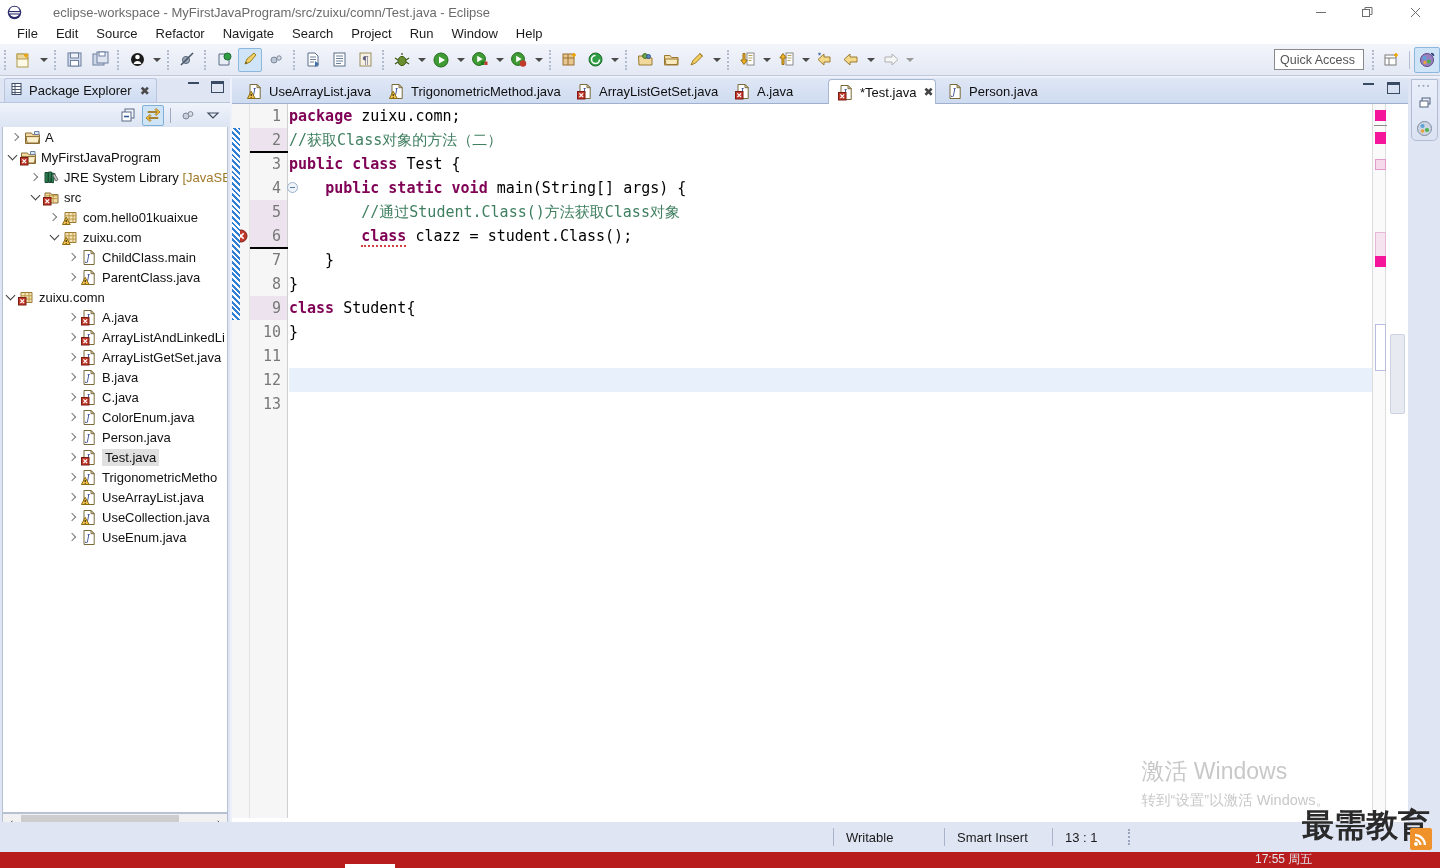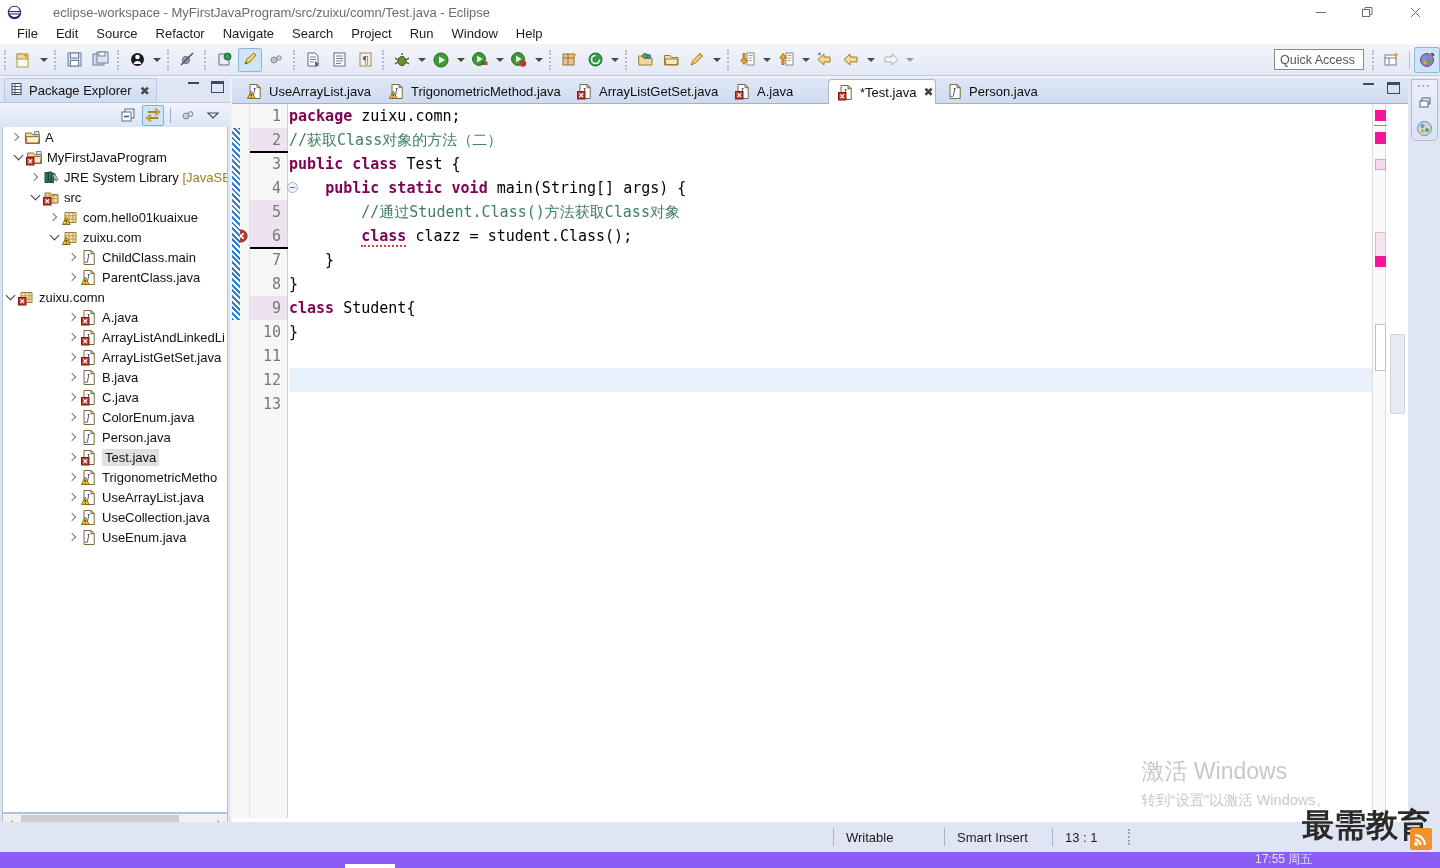--- a/index.html
+++ b/index.html
@@ -191,21 +191,21 @@
   
   .statusbar {
     position: absolute; left: 0; bottom: 16px; width: 1440px; height: 30px;
     background: #dfe5f3; display: flex; align-items: center;
   }
   .sb-seg { height: 20px; display: flex; align-items: center; padding: 0 12px; font-size: 13px; color: #1a1a1a; }
   .sb-div { width: 1px; height: 18px; background: #a9b3c9; }
   .sb-dots { width: 3px; height: 16px; border-left: 2px dotted #9aa4bb; margin: 0 18px; }
 
   
-  .taskbar { position: absolute; left: 0; bottom: 0; width: 1440px; height: 16px; background: #8b5cf6; }
+  .taskbar { position: absolute; left: 0; bottom: 0; width: 1440px; height: 16px; background: #b91c1c; }
   .tb-white { position: absolute; left: 345px; bottom: 0; width: 50px; height: 4px; background: #fff; }
   .tb-time { position: absolute; left: 1255px; bottom: 0; font-size: 12px; color: #dfe3ea; }
 
   
   .brand { position: absolute; right: 10px; bottom: 20px; font-size: 32px; font-weight: bold; color: #2a2a2a; font-family: "DejaVu Sans", sans-serif; }
   .brand-rss { position: absolute; right: 8px; bottom: 18px; width: 22px; height: 22px; background: #f0922b; border-radius: 3px; }
 </style>
 </head>
 <body>
 
@@ -529,21 +529,21 @@
           <span class="twist r"></span>
           <span class="tico">
             <svg width="17" height="17" viewBox="0 0 17 17">
               <path d="M1.5 4h6l1.3 1.7h6.7V14.5h-14z" fill="#f2dca4" stroke="#8a6d33"></path>
               <path d="M2 7.6h13.5L14.3 14H3.2z" fill="#fbefcb" stroke="#8a6d33"></path>
               <path d="M10.5 2.5h4.5v3h-4.5z" fill="#dce6f5" stroke="#6d7f9e"></path>
             </svg>
           </span>
           <span class="tlabel">A</span>
         </div>
-        <div class="trow" style="padding-left: 8px;">
+        <div class="trow" style="padding-left: 2px;">
           <span class="twist d"></span>
           <span class="tico">
             <svg width="17" height="17" viewBox="0 0 17 17">
               <path d="M1.5 4h6l1.3 1.7h6.7V14.5h-14z" fill="#f2dca4" stroke="#8a6d33"></path>
               <path d="M2 7.6h13.5L14.3 14H3.2z" fill="#fbefcb" stroke="#8a6d33"></path>
               <path d="M10.5 2.5h4.5v3h-4.5z" fill="#dce6f5" stroke="#6d7f9e"></path>
               <rect x="0.5" y="8.5" width="7.5" height="7.5" fill="#c0392b" stroke="#7d1d13"></rect>
               <path d="M2.4 10.4l3.7 3.7M6.1 10.4l-3.7 3.7" stroke="#fff" stroke-width="1.3"></path>
             </svg>
           </span>

